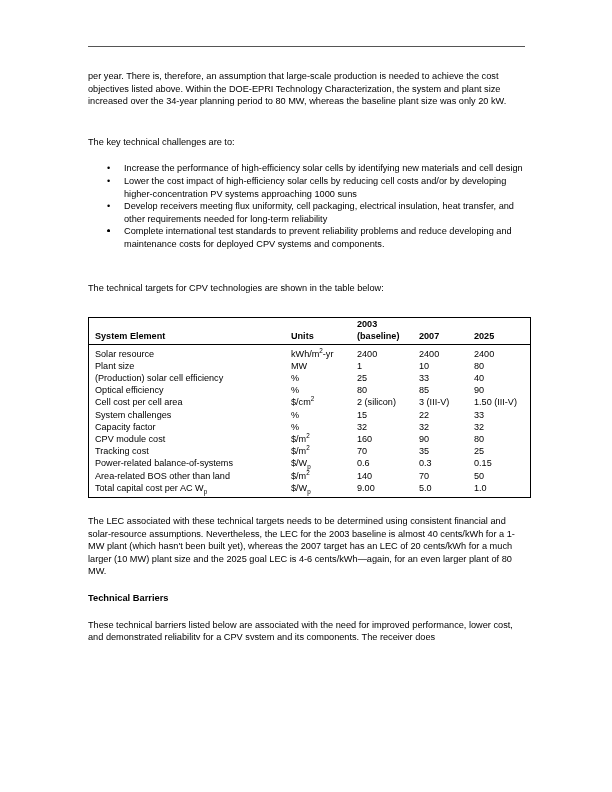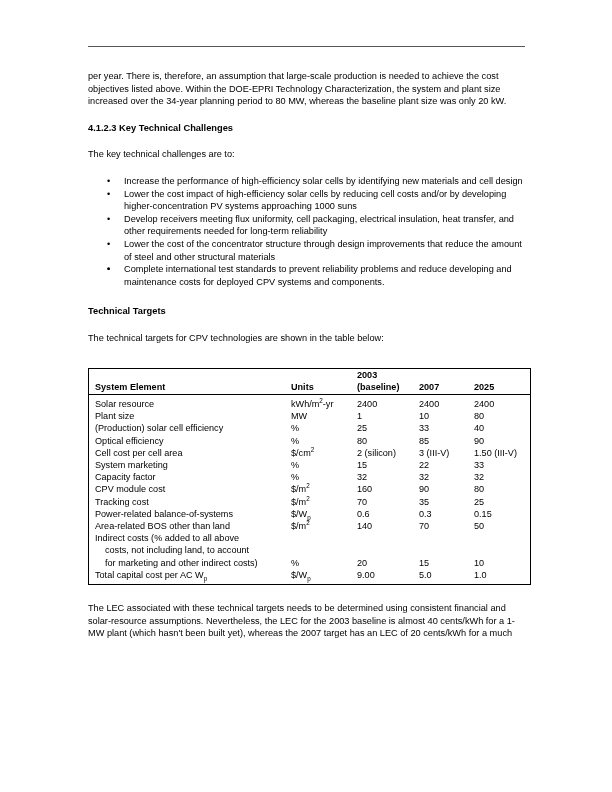--- a/index.html
+++ b/index.html
@@ -159,40 +159,38 @@
 <div class="page">
 
   <div class="header-rule"></div>
 
   <div class="content">
 
     <p class="body-text">per year.  There is, therefore, an assumption that large-scale production is needed to achieve the cost objectives listed above.  Within the DOE-EPRI Technology Characterization, the system and plant size increased over the 34-year planning period to 80 MW, whereas the baseline plant size was only 20 kW.</p>
 
     <div class="gap-md"></div>
 
-    <h3 class="section-head">4.1.2.3 Key Technical Challenges</h3>
 
     <div class="gap-md"></div>
 
     <p class="body-text">The key technical challenges are to:</p>
 
     <div class="gap-md"></div>
 
     <ul class="bullets">
       <li><span class="dot">•</span><span>Increase the performance of high-efficiency solar cells by identifying new materials and cell design</span></li>
       <li><span class="dot">•</span><span>Lower the cost impact of high-efficiency solar cells by reducing cell costs and/or by developing higher-concentration PV systems approaching 1000 suns</span></li>
       <li><span class="dot">•</span><span>Develop receivers meeting flux uniformity, cell packaging, electrical insulation, heat transfer, and other requirements needed for long-term reliability</span></li>
-      <li><span class="dot">•</span><span>Lower the cost of the concentrator structure through design improvements that reduce the amount of steel and other structural materials</span></li>
+      <li><span class="dot">•</span></li>
       <li><span class="dot">•</span></li>
       <li><span class="dot">•</span><span>Complete international test standards to prevent reliability problems and reduce developing and maintenance costs for deployed CPV systems and components.</span></li>
     </ul>
 
     <div class="gap-lg"></div>
 
-    <h4 class="sub-head">Technical Targets</h4>
 
     <div class="gap-md"></div>
 
     <p class="body-text">The technical targets for CPV technologies are shown in the table below:</p>
 
     <div class="gap-lg"></div>
 
 
     <div style="height:6px"></div>
 
@@ -245,21 +243,21 @@
 
         <tr>
           <td class="c-elem">Cell cost per cell area</td>
           <td class="c-units"><span>$/cm</span><sup class="exp">2</sup></td>
           <td class="c-2003">2 (silicon)</td>
           <td class="c-2007">3 (III-V)</td>
           <td class="c-2025">1.50 (III-V)</td>
         </tr>
 
         <tr>
-          <td class="c-elem">System marketing</td>
+          <td class="c-elem">System challenges</td>
           <td class="c-units">%</td>
           <td class="c-2003">15</td>
           <td class="c-2007">22</td>
           <td class="c-2025">33</td>
         </tr>
 
         <tr>
           <td class="c-elem">Capacity factor</td>
           <td class="c-units">%</td>
           <td class="c-2003">32</td>
@@ -292,31 +290,20 @@
         </tr>
 
         <tr>
           <td class="c-elem">Area-related BOS other than land</td>
           <td class="c-units"><span>$/m</span><sup class="exp">2</sup></td>
           <td class="c-2003">140</td>
           <td class="c-2007">70</td>
           <td class="c-2025">50</td>
         </tr>
 
-        <tr>
-          <td class="c-elem wrap-cell">
-            <span>Indirect costs (% added to all above</span><br>
-            <span class="indent1">costs, not including land, to account</span>
-            <span class="indent1">for marketing and other indirect costs)</span>
-          </td>
-          <td class="c-units" style="vertical-align:bottom">%</td>
-          <td class="c-2003" style="vertical-align:bottom">20</td>
-          <td class="c-2007" style="vertical-align:bottom">15</td>
-          <td class="c-2025" style="vertical-align:bottom">10</td>
-        </tr>
 
 
         <tr class="last-body">
           <td class="c-elem"><span>Total capital cost per AC W</span><sub class="sbs">p</sub></td>
           <td class="c-units"><span>$/W</span><sub class="sbs">p</sub></td>
           <td class="c-2003">9.00</td>
           <td class="c-2007">5.0</td>
           <td class="c-2025">1.0</td>
         </tr>
 

